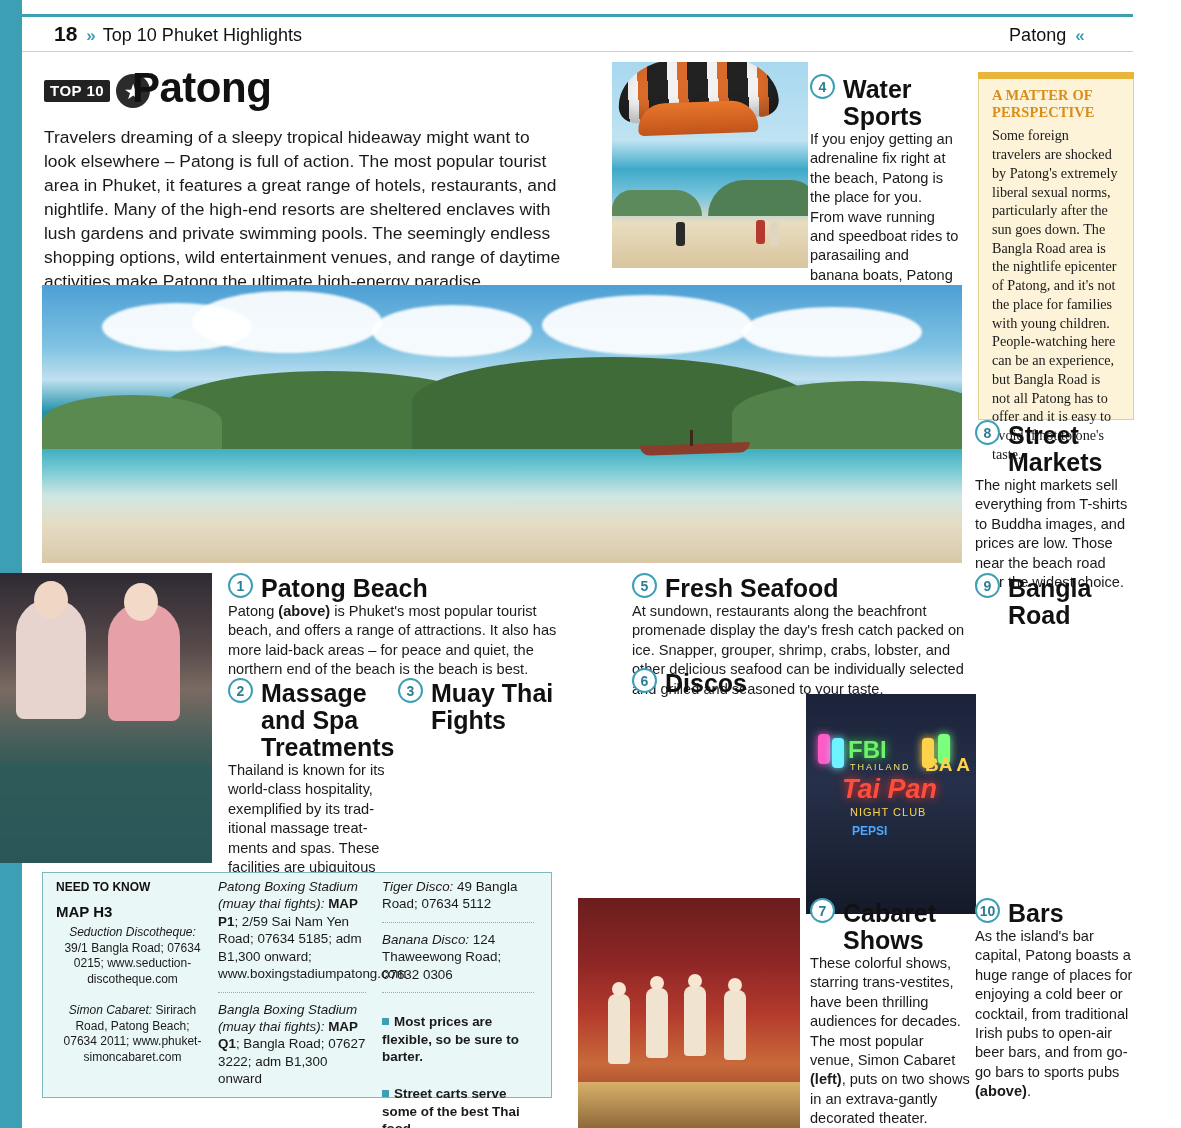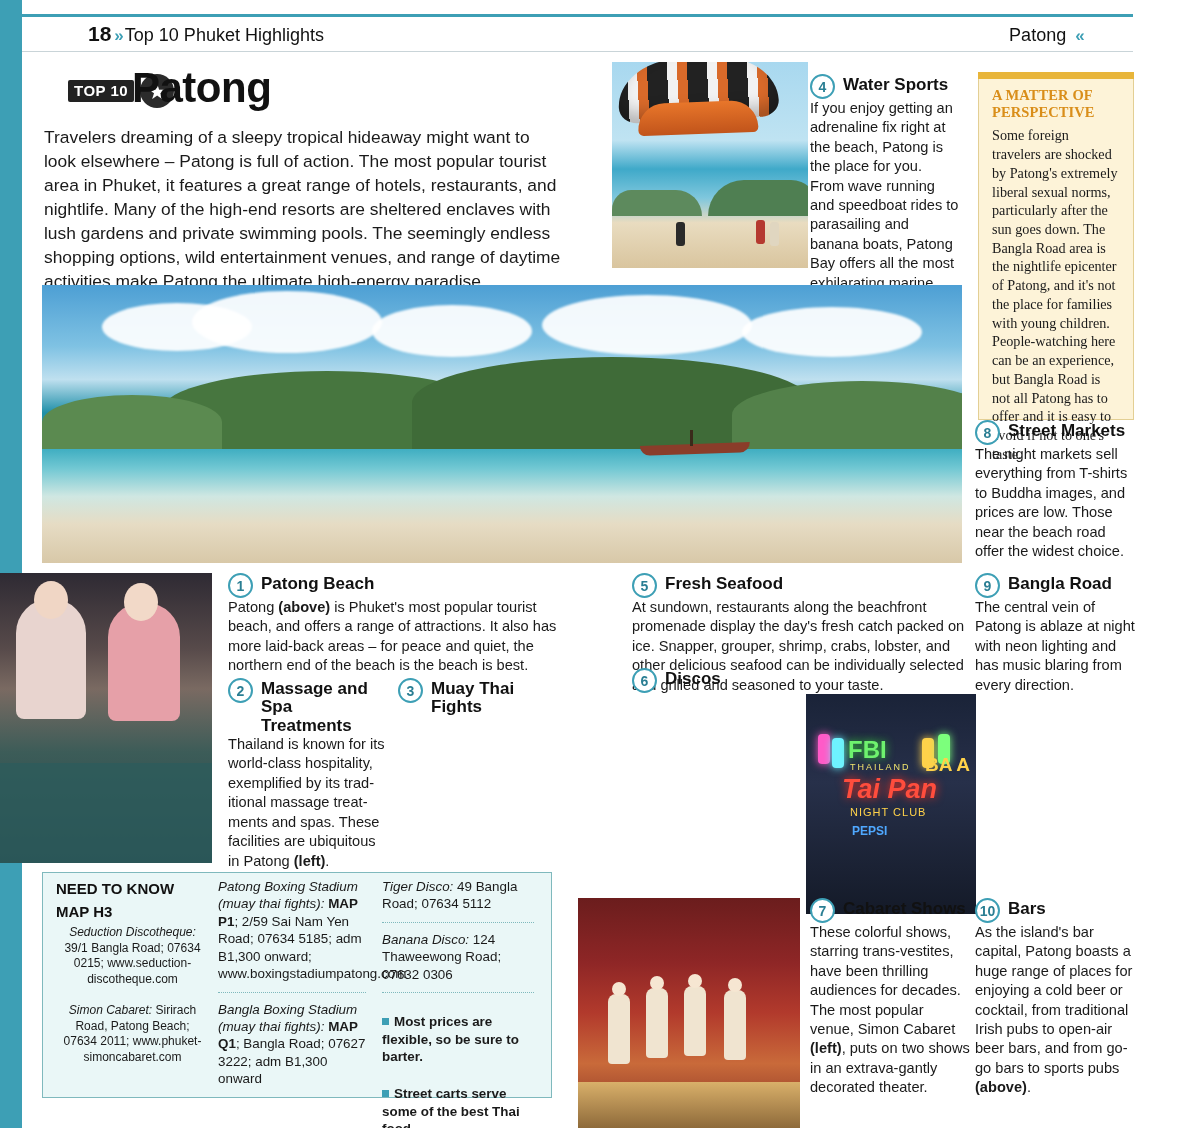--- a/index.html
+++ b/index.html
@@ -26,37 +26,36 @@
     position: absolute; left: 22px; top: 14px; width: 1111px; height: 38px;
     border-top: 3px solid #3d9fb5;
     border-bottom: 1px solid #c9d4d8;
     display: flex; align-items: center;
     background: #fff;
   }
   .hdr-right-block {
     position: absolute; left: 1090px; top: 14px; width: 43px; height: 38px;
     background: #3d9fb5;
   }
-  .hdr-left { display: flex; align-items: baseline; gap: 3px; padding-left: 32px; margin-left: 34px; }
+  .hdr-left { display: flex; align-items: baseline; gap: 9px; padding-left: 32px; }
   .pg-num { font-size: 21px; font-weight: bold; color: #111; }
   .chev { color: #3d9fb5; font-size: 17px; font-weight: bold; letter-spacing: -2px;}
   .hdr-title { font-size: 18px; color: #111; }
   .hdr-right { margin-left: auto; display: flex; align-items: baseline; gap: 9px; padding-right: 18px; }
   .hdr-right .pg-num { color: #fff; }
 
   
   .top10-badge {
     position: absolute; left: 44px; top: 74px;
     display: flex; align-items: center; gap: 6px;
   }
   .top10-box {
     background: #222; color: #fff; font-size: 15px; font-weight: bold;
     padding: 3px 6px 4px; letter-spacing: 0.5px; line-height: 1;
     border-radius: 2px;
-    margin-left: 24px;
   }
   .star-circle {
     width: 34px; height: 34px; border-radius: 50%; background: #2b2b2b;
     display: flex; align-items: center; justify-content: center;
     color: #fff; font-size: 21px; line-height: 1;
   }
   .page-title {
     position: absolute; left: 132px; top: 64px;
     font-size: 42px; font-weight: bold; color: #111; letter-spacing: -0.5px;
   }
@@ -202,21 +201,21 @@
   .cab-perf { position:absolute; width: 22px; height: 70px; background:#f0e4d0; border-radius: 8px 8px 4px 4px; }
   .cab-head { position:absolute; width: 14px; height: 14px; background:#f6e6d2; border-radius:50%; }
   .cab-stage { position:absolute; left:0; bottom:0; width:222px; height:46px; background:linear-gradient(#d9b06a,#8e6a3a); }
 
   
   .ntk-box {
     position: absolute; left: 42px; top: 872px; width: 510px; height: 226px;
     background: #eaf7f7; border: 1px solid #7fb9bd;
   }
   .ntk-title {
-    position: absolute; left: 56px; top: 880px; font-size: 15px; font-weight: bold; color: #111;
+    position: absolute; left: 56px; top: 880px; font-size: 12px; font-weight: bold; color: #111;
   }
   .ntk-map {
     position: absolute; left: 56px; top: 903px; font-size: 15px; font-weight: bold; color: #111;
   }
   .ntk-col1 { position: absolute; left: 60px; top: 925px; width: 145px; font-size: 12px; line-height: 1.3; text-align: center; }
   .ntk-col2 { position: absolute; left: 218px; top: 878px; width: 148px; font-size: 13.4px; line-height: 1.3; }
   .ntk-col3 { position: absolute; left: 382px; top: 878px; width: 152px; font-size: 13.4px; line-height: 1.3; }
   .ntk-col2 .divider, .ntk-col3 .divider {
     border-top: 1px dotted #7fb9bd; margin: 9px 0 8px;
   }
@@ -229,21 +228,21 @@
     border: 2px solid #3d9fb5; color: #2a7e93;
     display: inline-flex; align-items: center; justify-content: center;
     font-size: 14px; font-weight: bold; flex: 0 0 auto;
     background: #fff;
     vertical-align: middle;
   }
   .item-head {
     display: flex; align-items: flex-start; gap: 8px;
   }
   .item-title {
-    font-size: 17px; font-weight: bold; color: #111; line-height: 1.08;
+    font-size: 25px; font-weight: bold; color: #111; line-height: 1.08;
     padding-top: 2px;
   }
   .item-body { font-size: 14.6px; line-height: 1.33; color: #1a1a1a; }
   b { font-weight: bold; }
   i { font-style: italic; }
 </style>
 </head>
 <body>
 
 <div class="page">
@@ -376,21 +375,20 @@
     <div class="neon-club">NIGHT CLUB</div>
     <div class="neon-pepsi">PEPSI</div>
     <div class="neon-bar">BA A</div>
   </div>
 
   <div class="bangla">
     <div class="item-head">
       <span class="num">9</span>
       <span class="item-title">Bangla Road</span>
     </div>
-    <div class="item-body">The central vein of Patong is ablaze at night with neon lighting and has music blaring from every direction.</div>
   </div>
 
   <div class="photo-cabaret">
     <div class="cab-perf" style="left:30px; top:96px;"></div>
     <div class="cab-head" style="left:34px; top:84px;"></div>
     <div class="cab-perf" style="left:68px; top:90px;"></div>
     <div class="cab-head" style="left:72px; top:78px;"></div>
     <div class="cab-perf" style="left:106px; top:88px;"></div>
     <div class="cab-head" style="left:110px; top:76px;"></div>
     <div class="cab-perf" style="left:146px; top:92px;"></div>

